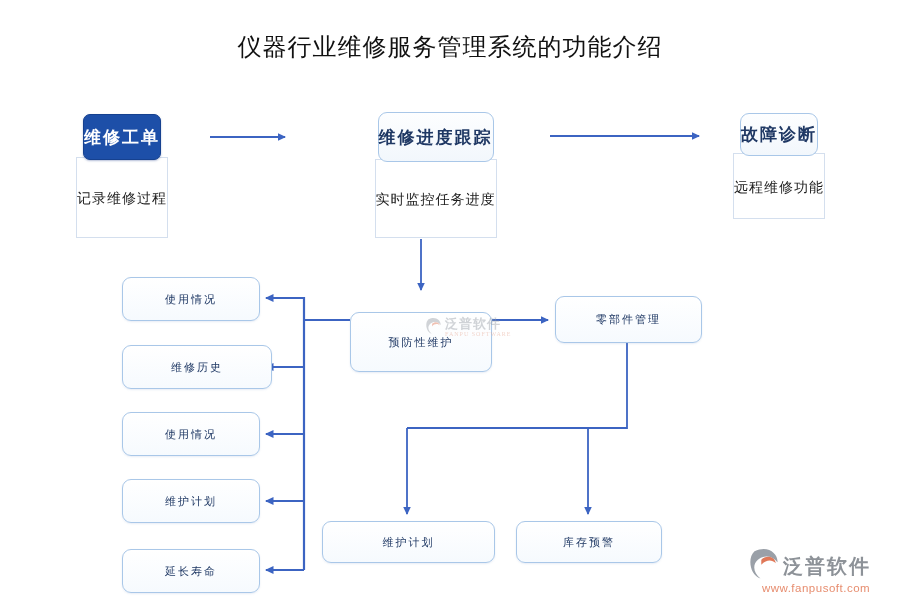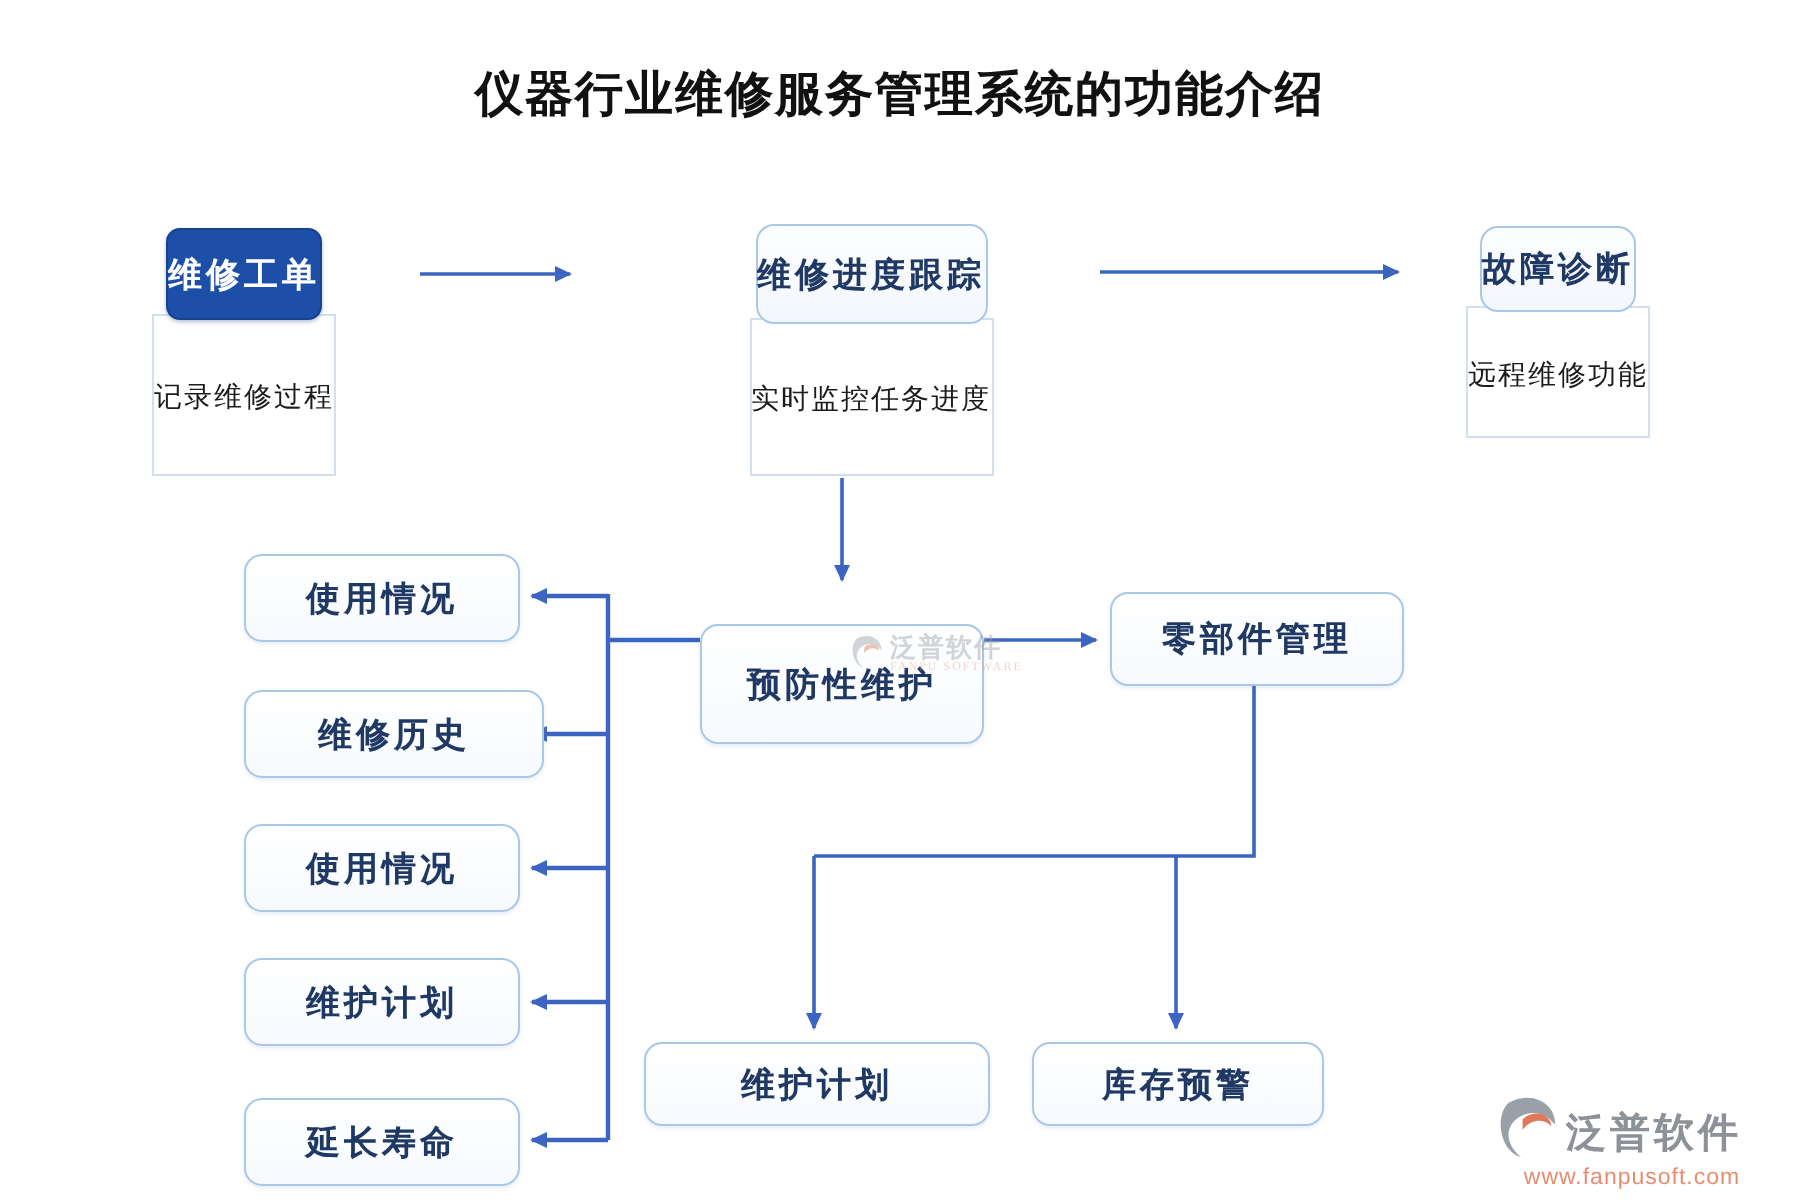--- a/index.html
+++ b/index.html
@@ -2,21 +2,21 @@
 <html><head>
 <meta charset="utf-8">
 <style>
   html,body{margin:0;padding:0;background:#fff;}
   #canvas{
     position:relative;width:900px;height:600px;background:#ffffff;overflow:hidden;
     font-family:"Liberation Serif","DejaVu Serif",serif;
   }
   #title{
     position:absolute;top:31px;left:0;width:100%;text-align:center;
-    font-size:24px;font-weight:bold;color:#111111;letter-spacing:1px;
+    font-size:24px;font-weight:normal;color:#111111;letter-spacing:1px;
   }
   svg.wires{position:absolute;left:0;top:0;pointer-events:none;}
 
   .card{position:absolute;display:flex;flex-direction:column;box-sizing:border-box;align-items:center;}
   .card-header{
     position:relative;z-index:2;display:flex;align-items:center;justify-content:center;
     font-weight:bold;font-size:17px;letter-spacing:2px;box-sizing:border-box;
   }
   .card-header.filled{
     background:#1d4fa8;color:#ffffff;border:1px solid #16418f;border-radius:7px;
@@ -28,21 +28,21 @@
   }
   .card-body{
     position:relative;z-index:1;flex:1;margin-top:-3px;background:#ffffff;
     border:1px solid #d4dfee;display:flex;align-items:center;justify-content:center;
     font-size:14px;color:#1c1c1c;letter-spacing:1px;padding-top:3px;box-sizing:border-box;
   }
   .node{
     position:absolute;box-sizing:border-box;display:flex;align-items:center;justify-content:center;
     border:1.6px solid #a9c7e8;border-radius:9px;
     background:linear-gradient(180deg,#ffffff 0%,#f6fafe 100%);
-    color:#1f3864;font-weight:bold;font-size:17px;letter-spacing:2px;
+    color:#1f3864;font-weight:normal;font-size:11px;letter-spacing:2px;
     box-shadow:0 1px 2px rgba(120,150,200,.18);
   }
   .watermark{
     position:absolute;left:424px;top:317px;display:flex;align-items:flex-start;gap:3px;
     opacity:.45;z-index:5;
   }
   .watermark .wm-name{font-size:13px;font-weight:bold;color:#9aa0a8;letter-spacing:1px;line-height:14px;}
   .watermark .wm-sub{font-size:6px;color:#e5a28c;letter-spacing:1px;line-height:7px;}
   .logo{position:absolute;left:746px;top:547px;width:140px;z-index:5;}
   .logo-row{display:flex;align-items:center;gap:3px;}

